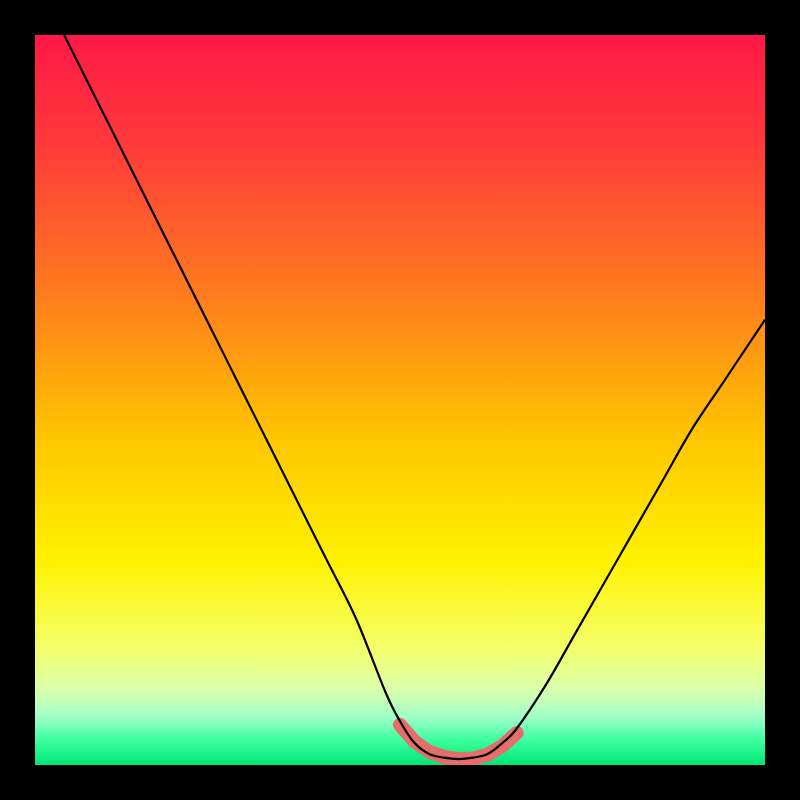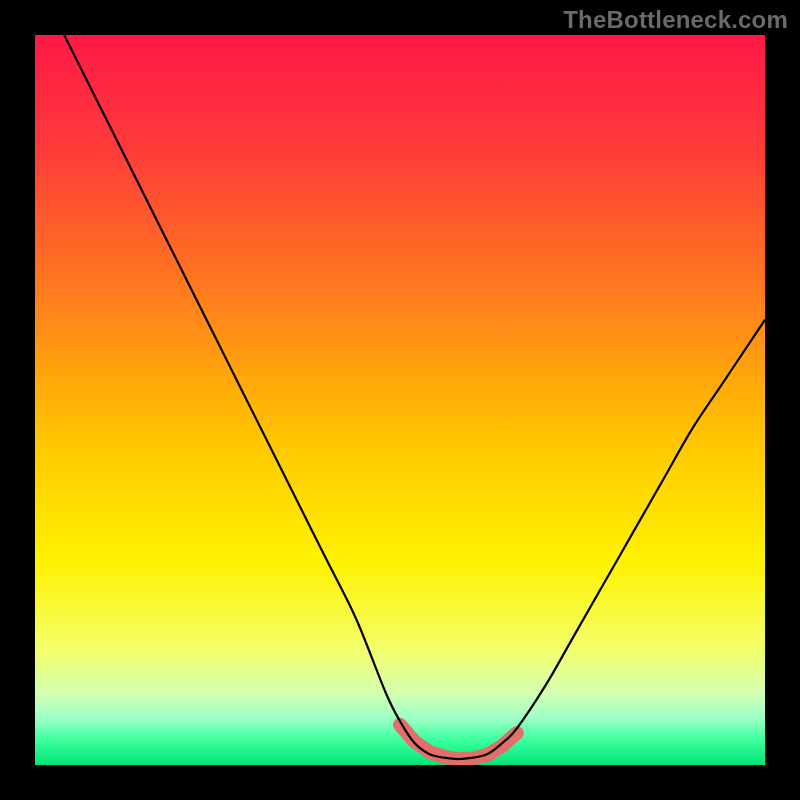--- a/index.html
+++ b/index.html
@@ -71,14 +71,13 @@
             <stop offset="100%" stop-color="#00e676"></stop>
           </linearGradient>
       </defs>
       <rect x="0" y="0" width="730" height="730" fill="url(#bg)"></rect>
     </svg>
     <svg class="curve-svg" viewBox="0 0 730 730" preserveAspectRatio="none">
       <polyline id="highlight" fill="none" stroke-linecap="round" stroke-linejoin="round" points="365,689.85 379.6,706.64 394.20000000000005,716.86 408.8,721.97 423.4,724.16 438,723.43 452.6,719.78 467.2,711.02 481.8,697.88" stroke="#e46f6a" stroke-width="14"></polyline>
       <path id="curve" fill="none" stroke="#000" stroke-width="2.2" d="M 29.2 0 C 34.06666666666666 9.733333333333329, 48.666666666666664 38.933333333333294, 58.4 58.39999999999998 C 68.13333333333333 77.86666666666666, 77.86666666666666 97.33333333333339, 87.6 116.80000000000007 C 97.33333333333333 136.26666666666674, 107.06666666666666 155.7333333333334, 116.8 175.20000000000005 C 126.53333333333333 194.66666666666669, 136.26666666666668 214.1333333333333, 146 233.59999999999997 C 155.73333333333332 253.06666666666663, 165.46666666666664 272.5333333333333, 175.2 292 C 184.93333333333334 311.4666666666667, 194.66666666666669 330.9333333333333, 204.4 350.4 C 214.13333333333333 369.8666666666667, 223.86666666666667 389.33333333333337, 233.6 408.8 C 243.33333333333331 428.26666666666665, 253.06666666666666 447.73333333333335, 262.8 467.2 C 272.53333333333336 486.66666666666663, 282.26666666666665 506.1333333333333, 292 525.6 C 301.73333333333335 545.0666666666667, 311.46666666666664 562.1, 321.2 584 C 330.93333333333334 605.9, 343.09999999999997 639.9666666666667, 350.4 657 C 357.7 674.0333333333333, 360.1333333333333 677.6833333333334, 365 686.2 C 369.8666666666667 694.7166666666667, 374.73333333333335 702.625, 379.6 708.1 C 384.4666666666667 713.575, 389.33333333333337 716.6166666666666, 394.20000000000005 719.05 C 399.0666666666667 721.4833333333333, 403.93333333333334 721.8483333333334, 408.8 722.7 C 413.6666666666667 723.5516666666667, 418.5333333333333 724.16, 423.4 724.16 C 428.26666666666665 724.16, 433.1333333333333 723.5516666666667, 438 722.7 C 442.8666666666667 721.8483333333334, 447.73333333333335 721.4833333333333, 452.6 719.05 C 457.4666666666667 716.6166666666666, 462.3333333333333 712.3583333333333, 467.2 708.1 C 472.06666666666666 703.8416666666667, 474.5 703.2333333333333, 481.8 693.5 C 489.1 683.7666666666667, 501.2666666666666 665.5166666666667, 510.99999999999994 649.7 C 520.7333333333332 633.8833333333334, 530.4666666666667 615.6333333333333, 540.2 598.6 C 549.9333333333334 581.5666666666667, 559.6666666666666 564.5333333333333, 569.4 547.5 C 579.1333333333333 530.4666666666667, 588.8666666666666 513.4333333333333, 598.5999999999999 496.4 C 608.3333333333333 479.3666666666667, 618.0666666666666 462.33333333333337, 627.8 445.3 C 637.5333333333333 428.26666666666665, 647.2666666666667 410.01666666666665, 657 394.2 C 666.7333333333333 378.3833333333333, 676.4666666666666 365, 686.1999999999999 350.4 C 695.9333333333333 335.79999999999995, 708.0999999999999 317.55, 715.4 306.6 C 722.7 295.65000000000003, 727.5666666666666 288.35, 730 284.7"></path>
     </svg>
   </div>
-  <div class="watermark">TheBottleneck.com</div>
 </div>
 
 </body></html>

